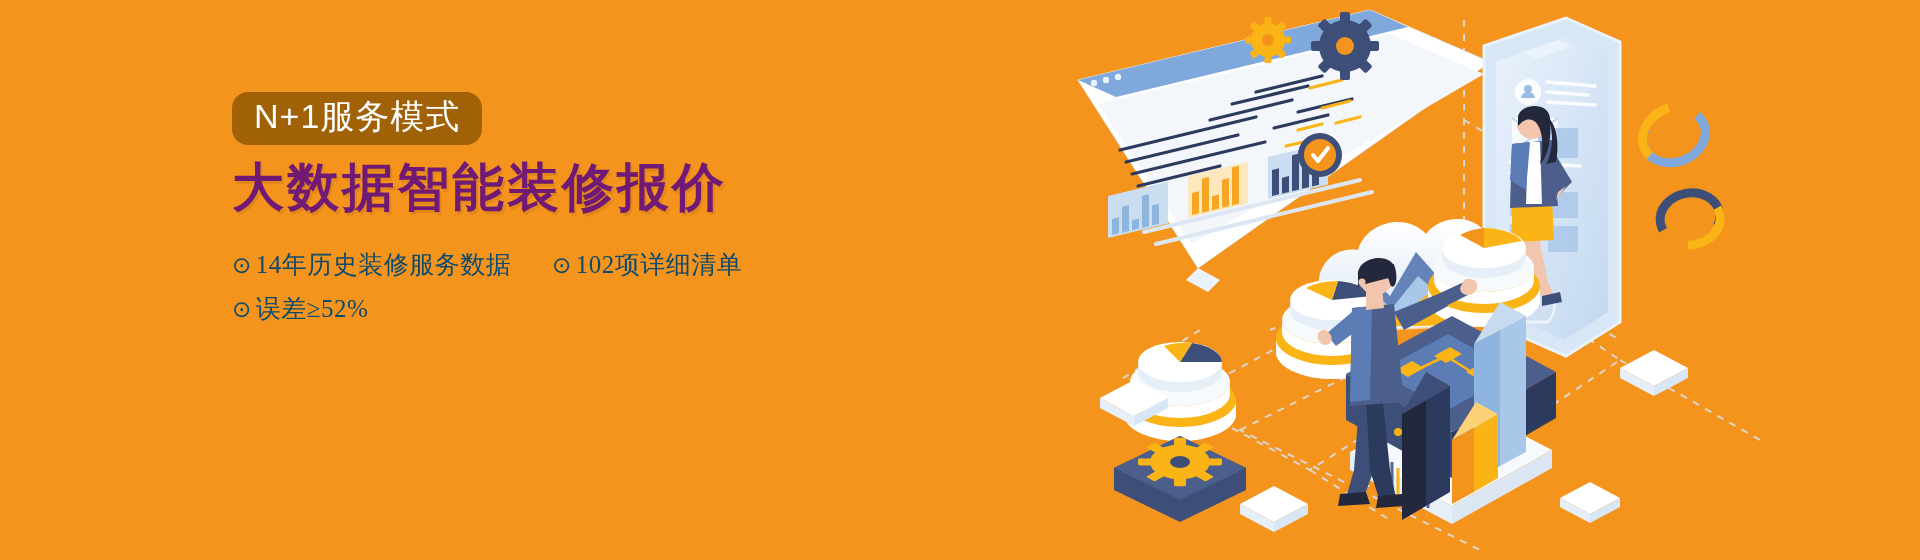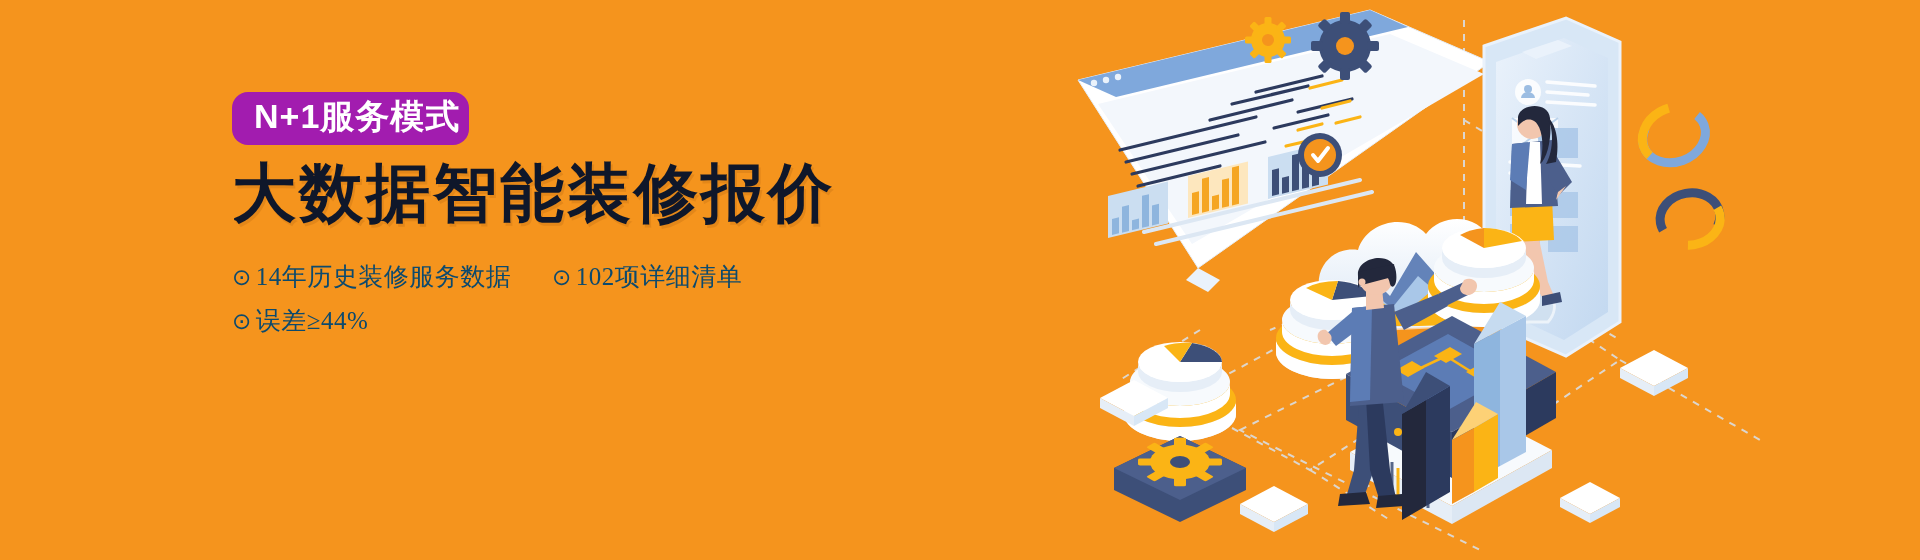--- a/index.html
+++ b/index.html
@@ -17,34 +17,34 @@
   }
   
   .text-block {
     position: absolute;
     left: 232px;
     top: 92px;
     width: 700px;
   }
   .badge {
     display: inline-block;
-    background: #a21caf;
+    background: #a16207;
     color: #ffffff;
     font-size: 34px;
-    font-weight: bold;
+    font-weight: normal;
     letter-spacing: 1px;
-    padding: 7px 9px 10px 22px;
+    padding: 7px 22px 10px 22px;
     border-radius: 16px;
     line-height: 1.05;
     font-family: "Liberation Sans", "DejaVu Sans", sans-serif;
   }
   .headline {
     margin-top: 16px;
-    color: #0f172a;
-    font-size: 64px;
+    color: #701a75;
+    font-size: 52px;
     font-weight: bold;
     letter-spacing: 3px;
     line-height: 1.0;
     white-space: nowrap;
     text-shadow: 2px 3px 0 rgba(150,80,10,0.18);
     font-family: "Liberation Sans", "DejaVu Sans", sans-serif;
   }
   .bullets {
     margin-top: 30px;
     display: grid;
@@ -89,21 +89,21 @@
     <div class="headline">大数据智能装修报价</div>
 
     <div class="bullets">
       <div class="bullet">
         <span class="dot">⊙</span><span>14年历史装修服务数据</span>
       </div>
       <div class="bullet">
         <span class="dot">⊙</span><span>102项详细清单</span>
       </div>
       <div class="bullet">
-        <span class="dot">⊙</span><span>误差≥44%</span>
+        <span class="dot">⊙</span><span>误差≥52%</span>
       </div>
       <div class="bullet empty">
         <span class="dot"></span><span></span>
       </div>
     </div>
   </div>
 
   <div class="art">
   <svg viewBox="0 0 860 560" xmlns="http://www.w3.org/2000/svg">
     <defs>

